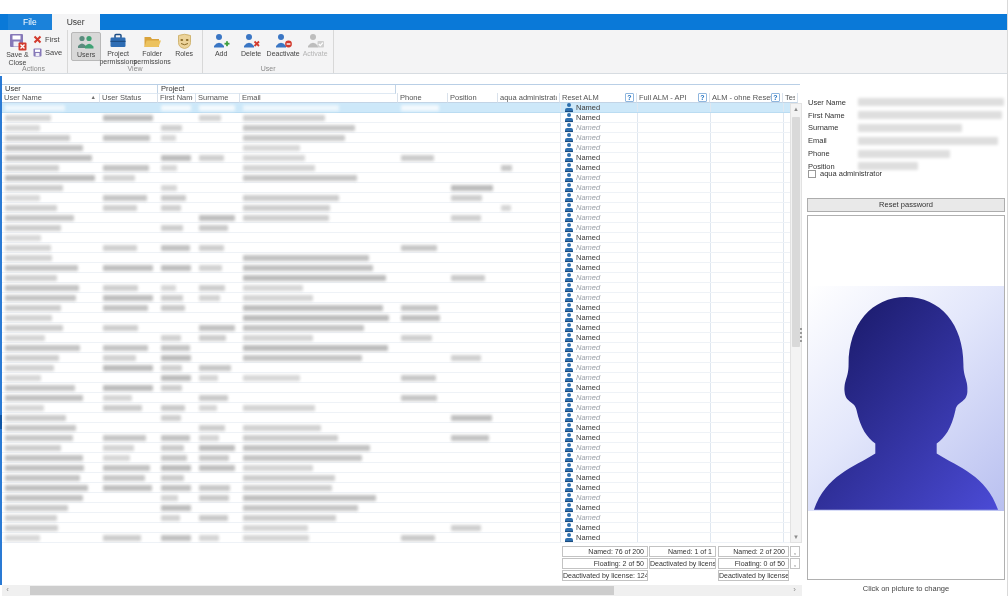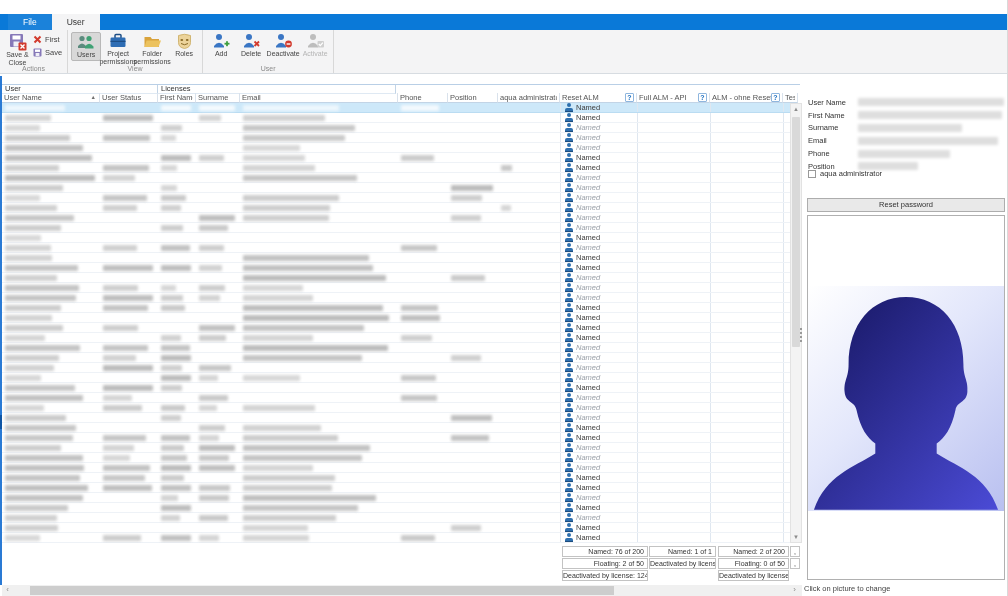--- a/index.html
+++ b/index.html
@@ -78,21 +78,21 @@
   .frow{display:flex;align-items:center;height:12.8px;position:relative;}
   .flabel{flex:none;width:50px;font-size:7.5px;color:#333;}
   .fvalwrap{position:relative;flex:1;height:10px;}
   .fval{position:absolute;left:0;top:1px;height:8px;background:#dedede;filter:blur(1.8px);border-radius:1px;}
   .chkrow{position:absolute;left:4px;top:93px;display:flex;align-items:center;gap:4px;cursor:default;}
   .chk{width:8px;height:8px;border:1px solid #999;background:#fff;}
   .chklabel{font-size:7.5px;color:#333;}
   .resetbtn{position:absolute;left:3px;top:122px;width:198px;height:14px;background:#e9e9e9;border:1px solid #adadad;font-size:7.5px;color:#333;text-align:center;line-height:12px;cursor:default;}
   .picbox{position:absolute;left:3px;top:139px;width:198px;height:365px;background:#fff;border:1px solid #b0b0b0;cursor:default;}
   .picimg{position:absolute;left:0;top:70px;width:196px;height:225px;background:linear-gradient(135deg,#ffffff 0%,#e3e7fb 45%,#b9c0f0 100%);overflow:hidden;}
-  .piccaption{position:absolute;left:0;top:508px;width:204px;font-size:7.5px;color:#444;}
+  .piccaption{position:absolute;left:0;top:508px;width:204px;text-align:center;font-size:7.5px;color:#444;}
 </style>
 </head>
 <body>
 
 <div class="window">
 
 
   <div class="tabrow">
     <div class="tab filetab">File</div>
     <div class="tab active">User</div>
@@ -207,21 +207,21 @@
   </div>
 
   <div class="main">
     <div class="leftedge">
         <span class="grip"></span>
       </div>
 
     <div class="tablearea">
       <div class="bandrow" id="bandrow">
           <div class="bandcell" style="width: 156px;">User</div>
-          <div class="bandcell" style="width: 238px;">Licenses</div>
+          <div class="bandcell" style="width: 238px;">Project</div>
         </div>
       <div class="colrow" id="colrow">
           <div class="colcell" style="width: 98px;">
             <span class="lbl">User Name</span>
             <span class="sortasc">▲</span>
           </div>
           <div class="colcell" style="width: 58px;">
             <span class="lbl">User Status</span>
           </div>
           <div class="colcell" style="width: 38px;">

